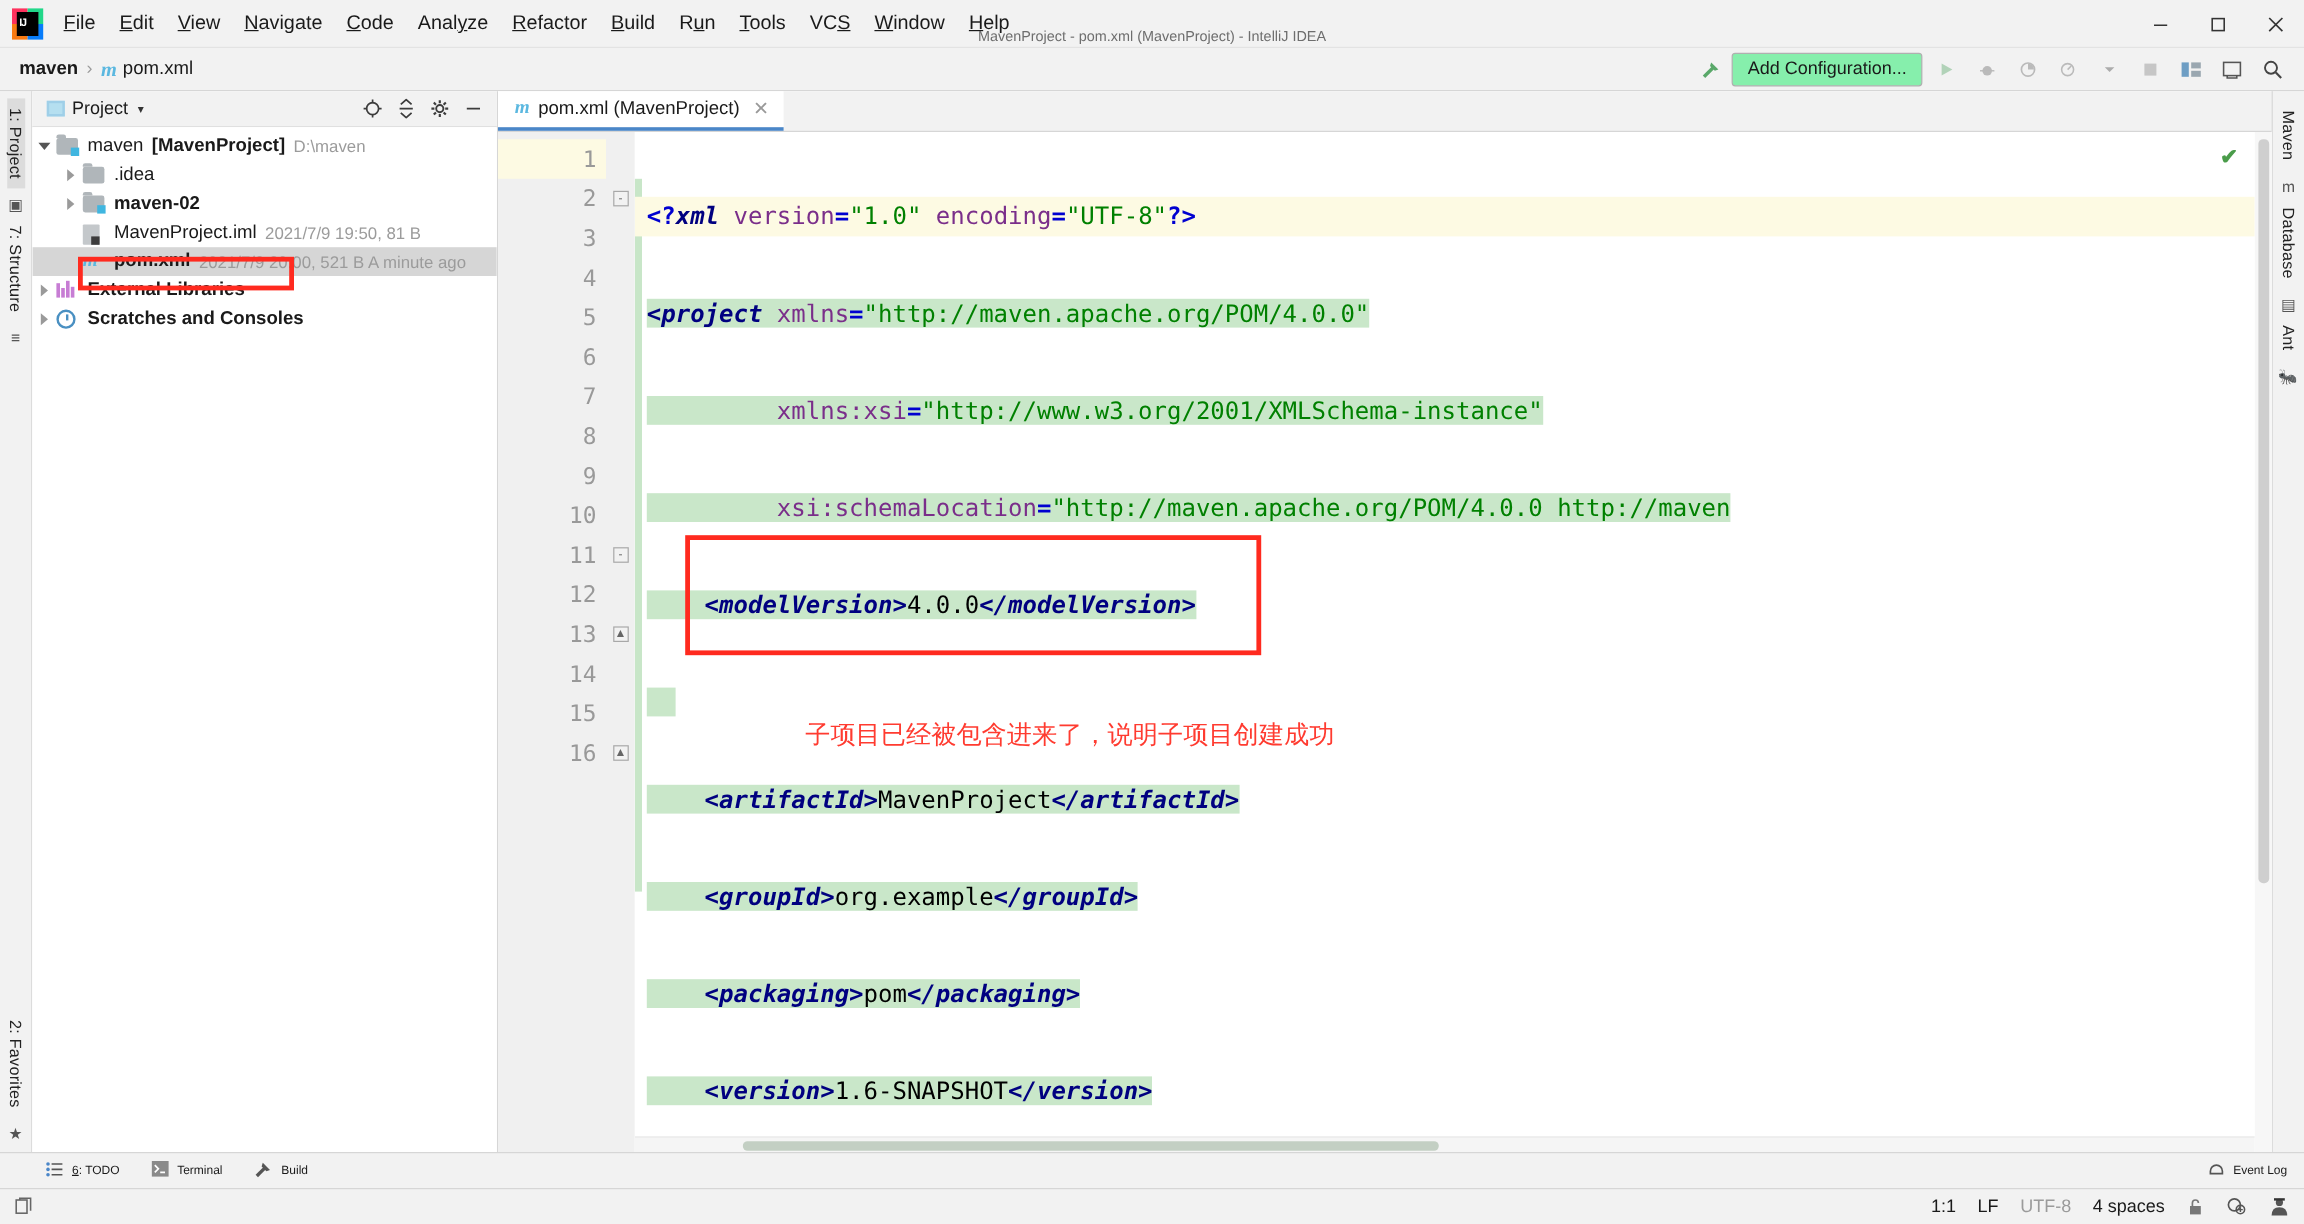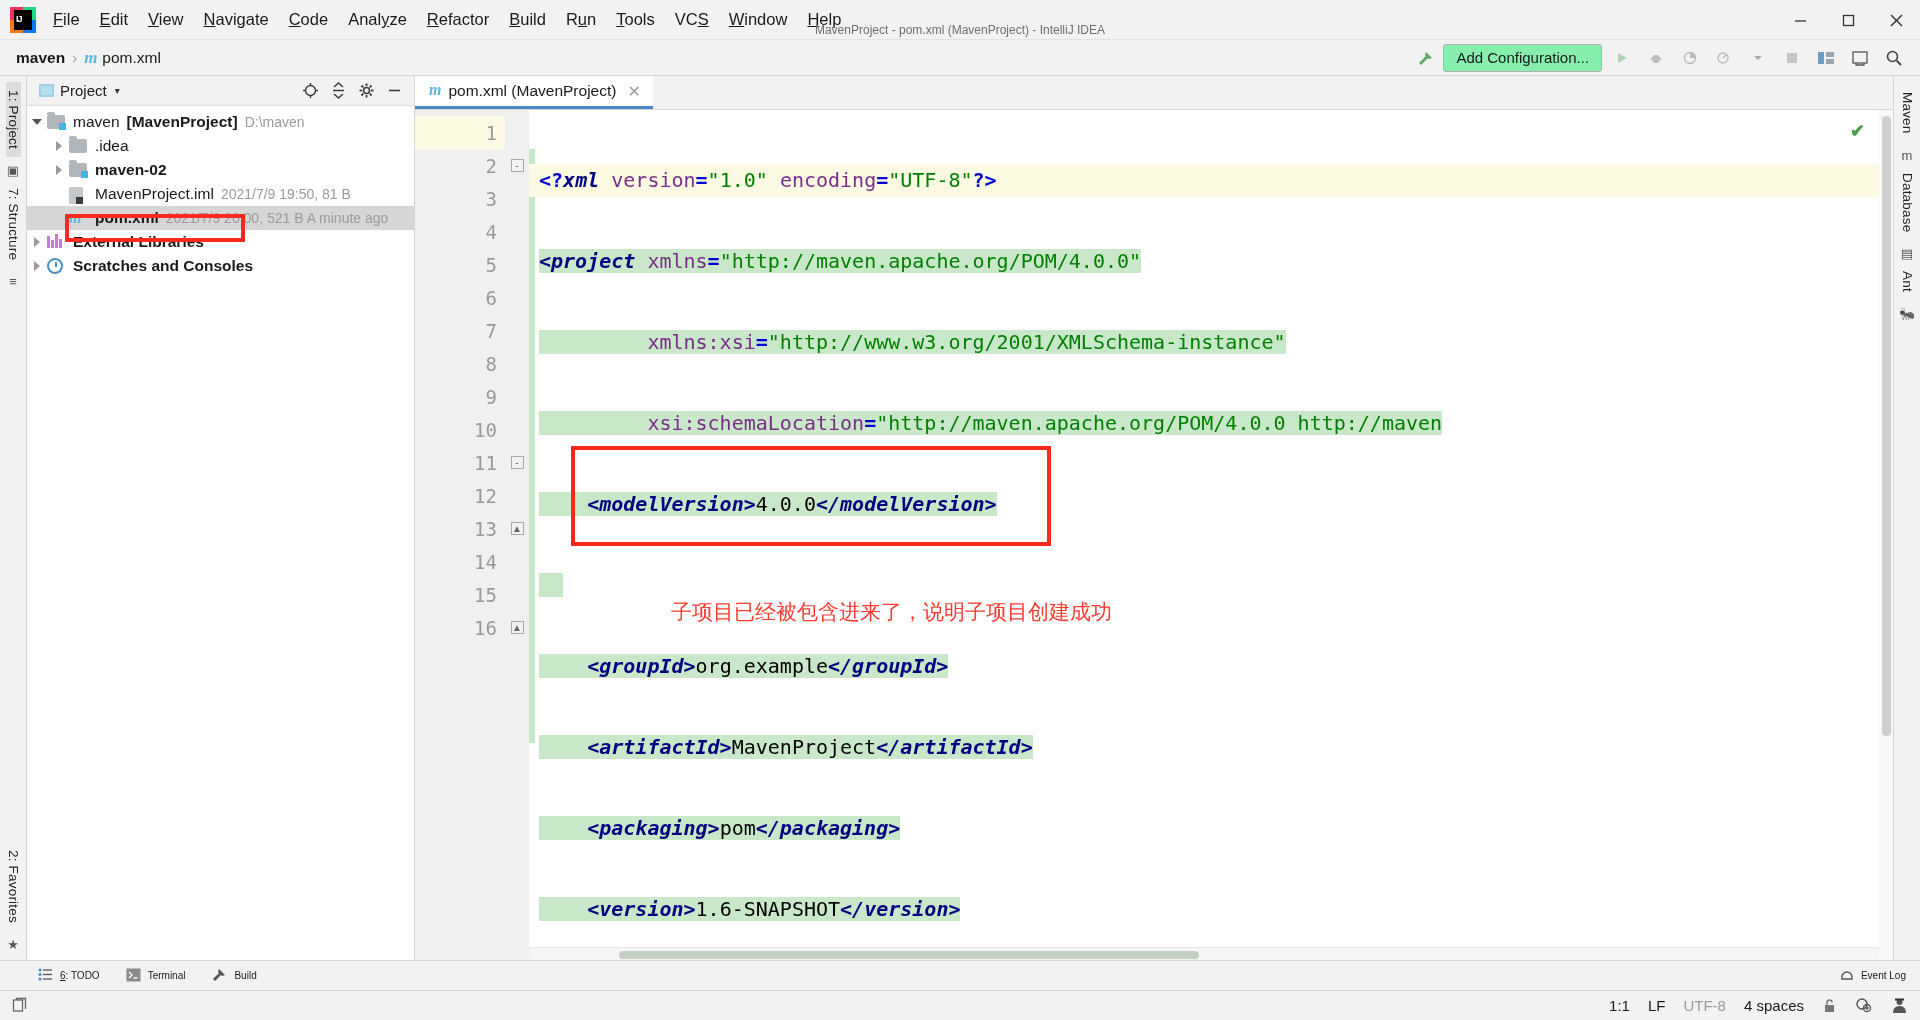--- a/index.html
+++ b/index.html
@@ -514,22 +514,22 @@
 
         <div class="code-scroll">
           <div class="vstripe" style="left:0; top:39px; height:594px;"></div>
           <div class="code-lines">
             <div class="cline cur"><span class="tk-q">&lt;?</span><span class="tk-tag">xml</span> <span class="tk-attr">version</span><span class="tk-q">=</span><span class="tk-str">"1.0"</span> <span class="tk-attr">encoding</span><span class="tk-q">=</span><span class="tk-str">"UTF-8"</span><span class="tk-q">?&gt;</span></div>
             <div class="cline"><span class="hl-green"><span class="tk-tag">&lt;project</span> <span class="tk-attr">xmlns</span><span class="tk-q">=</span><span class="tk-str">"http://maven.apache.org/POM/4.0.0"</span></span></div>
             <div class="cline"><span class="hl-green">         <span class="tk-attr">xmlns:xsi</span><span class="tk-q">=</span><span class="tk-str">"http://www.w3.org/2001/XMLSchema-instance"</span></span></div>
             <div class="cline"><span class="hl-green">         <span class="tk-attr">xsi:schemaLocation</span><span class="tk-q">=</span><span class="tk-str">"http://maven.apache.org/POM/4.0.0 http://maven</span></span></div>
             <div class="cline"><span class="hl-green">    <span class="tk-tag">&lt;modelVersion&gt;</span><span class="tk-txt">4.0.0</span><span class="tk-tag">&lt;/modelVersion&gt;</span></span></div>
             <div class="cline"><span class="hl-green">  </span></div>
+            <div class="cline"><span class="hl-green">    <span class="tk-tag">&lt;artifactId&gt;</span><span class="tk-txt">MavenProject</span><span class="tk-tag">&lt;/artifactId&gt;</span></span></div>
             <div class="cline"><span class="hl-green">    <span class="tk-tag">&lt;groupId&gt;</span><span class="tk-txt">org.example</span><span class="tk-tag">&lt;/groupId&gt;</span></span></div>
-            <div class="cline"><span class="hl-green">    <span class="tk-tag">&lt;artifactId&gt;</span><span class="tk-txt">MavenProject</span><span class="tk-tag">&lt;/artifactId&gt;</span></span></div>
             <div class="cline"><span class="hl-green">    <span class="tk-tag">&lt;packaging&gt;</span><span class="tk-txt">pom</span><span class="tk-tag">&lt;/packaging&gt;</span></span></div>
             <div class="cline"><span class="hl-green">    <span class="tk-tag">&lt;version&gt;</span><span class="tk-txt">1.6-SNAPSHOT</span><span class="tk-tag">&lt;/version&gt;</span></span></div>
             
             
             
             
             
             
             
             <div class="hl-box-code" style="left:42px; top:336px; width:480px; height:100px;"></div>

